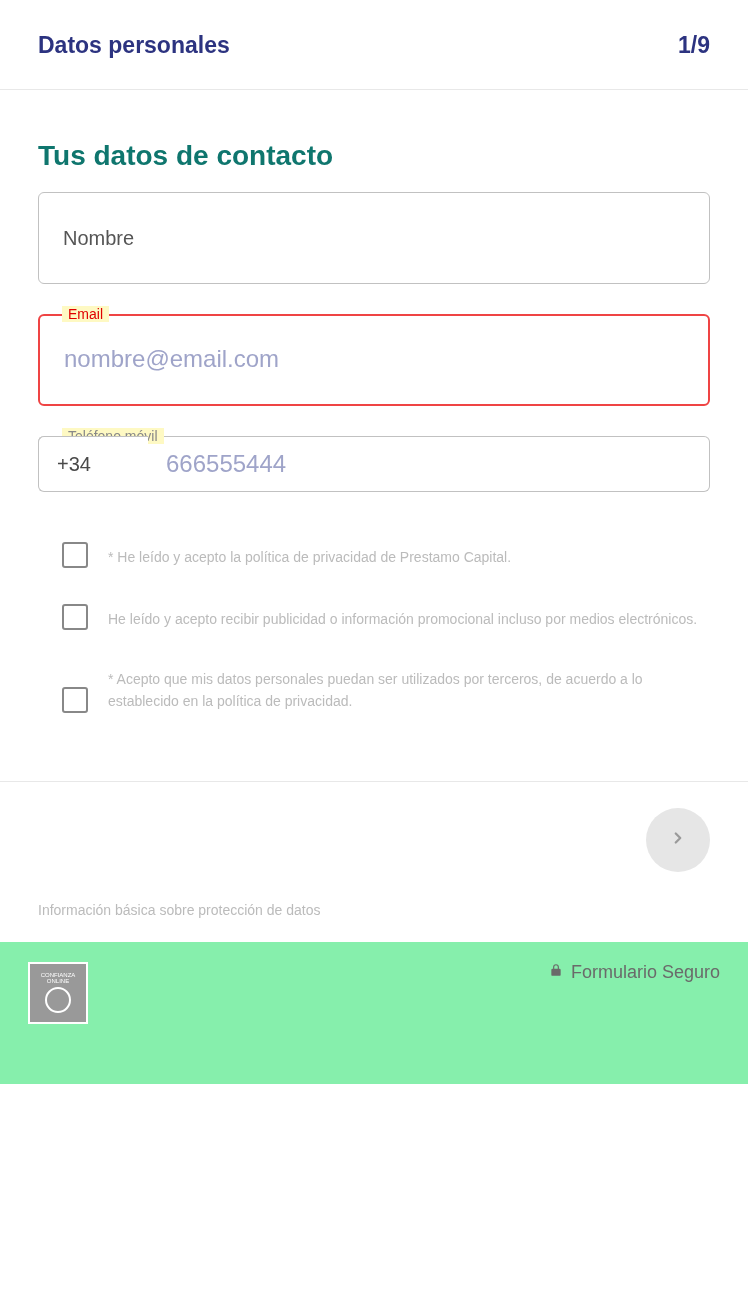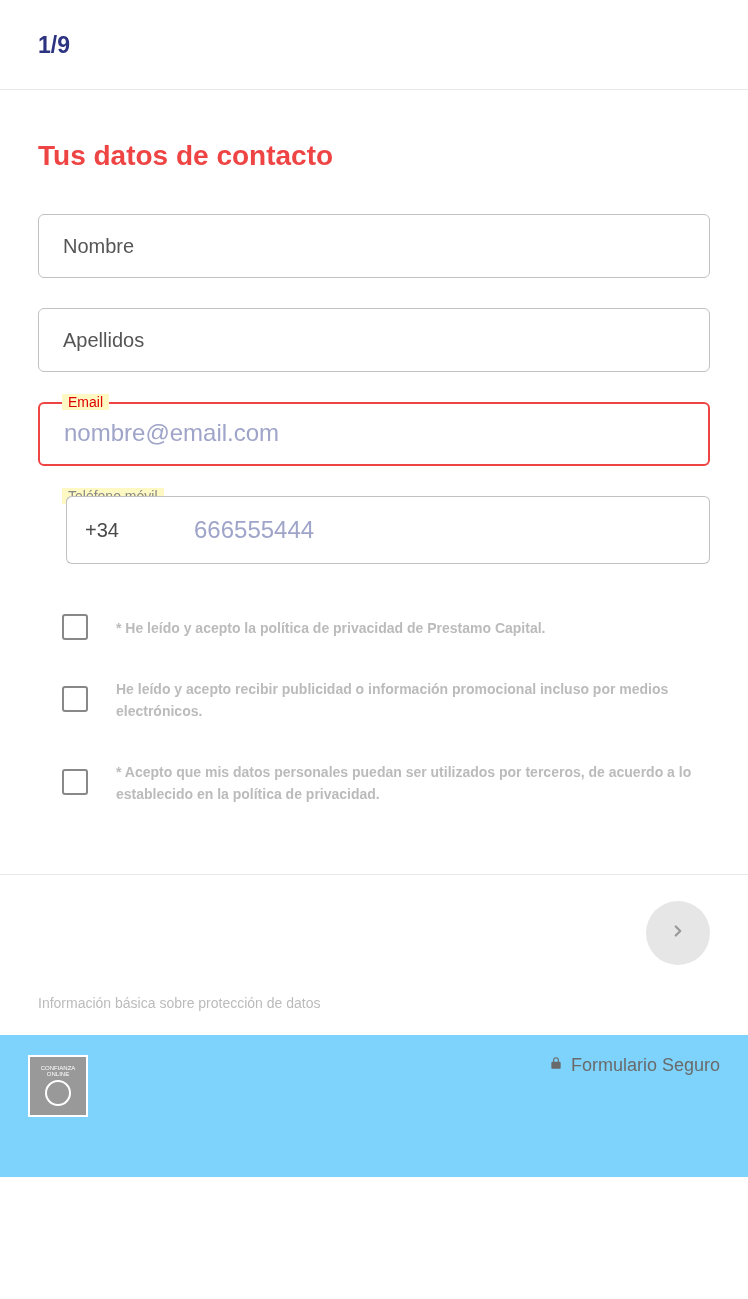--- a/index.html
+++ b/index.html
@@ -27,32 +27,32 @@
     }
     .header-step {
       color: #2c3380;
       font-size: 23px;
       font-weight: 700;
     }
     .content {
       padding: 50px 38px 32px 38px;
     }
     .section-title {
-      color: #ef4444;
+      color: #0f766e;
       font-size: 28px;
       font-weight: 700;
-      margin-bottom: 42px;
+      margin-bottom: 20px;
     }
     .field-wrapper {
       position: relative;
       margin-bottom: 30px;
     }
     .input {
       width: 100%;
-      height: 64px;
+      height: 92px;
       border: 1px solid #c1c1c1;
       border-radius: 6px;
       padding: 0 24px;
       font-size: 20px;
       color: #494949;
       background: #fff;
       outline: none;
     }
     .input::placeholder {
       color: #555;
@@ -81,60 +81,58 @@
       border: 1px solid #c1c1c1;
       border-right: none;
       border-radius: 6px 0 0 6px;
       display: flex;
       align-items: center;
       padding: 0 18px;
       font-size: 20px;
       color: #494949;
       background: #fff;
       position: relative;
-      margin-left: 28px;
     }
     .phone-prefix::before{
       content:"";
       position:absolute;
       left:-1px;
       top:-1px;
       width:6px;
       height:26px;
       border-top:1px solid #c1c1c1;
       border-left:1px solid #c1c1c1;
       border-top-left-radius:6px;
       background:#fff;
     }
     .phone-input {
       flex: 1;
-      height: 68px;
+      height: 56px;
       border: 1px solid #c1c1c1;
       border-left: none;
       border-radius: 0 6px 6px 0;
       padding: 0 18px;
       font-size: 24px;
       color: #9fa4c9;
       background: #fff;
       outline: none;
     }
     .phone-input::placeholder {
       color: #9fa4c9;
     }
     .email-input::placeholder {
       color: #9fa4c9;
       font-size: 24px;
     }
     .checkbox-row {
       display: flex;
-      align-items: center;
-      gap: 28px;
+      align-items: flex-end;
+      gap: 20px;
       margin-bottom: 36px;
       padding-left: 24px;
-      font-weight: bold;
     }
     .checkbox {
       width: 26px;
       height: 26px;
       min-width: 26px;
       border: 2px solid #888;
       border-radius: 3px;
       background: #fff;
       cursor: pointer;
       margin-top: 0;
@@ -168,21 +166,21 @@
     .next-btn svg {
       width: 18px;
       height: 18px;
     }
     .legal-line {
       padding: 10px 20px 24px 38px;
       font-size: 14px;
       color: #bbb;
     }
     .footer {
-      background: #7dd3fc;
+      background: #86efac;
       padding: 20px 28px 60px 28px;
       display: flex;
       justify-content: space-between;
       align-items: flex-start;
     }
     .footer-badge {
       width: 60px;
       height: 62px;
       background: #999;
       border: 2px solid #fff;
@@ -209,33 +207,31 @@
       align-items: center;
       gap: 8px;
       color: #6a6a6a;
       font-size: 18px;
     }
   </style>
 </head>
 <body>
 
 <div class="header">
+  <div class="header-title">Datos personales</div>
   <div class="header-step">1/9</div>
 </div>
 
 <div class="content">
   <h2 class="section-title">Tus datos de contacto</h2>
 
   <div class="field-wrapper">
     <input type="text" class="input" placeholder="Nombre" style="">
   </div>
 
-  <div class="field-wrapper">
-    <input type="text" class="input" placeholder="Apellidos" style="">
-  </div>
 
   <div class="field-wrapper field-error">
     <span class="floating-label floating-label-error">Email</span>
     <input type="email" class="input email-input" placeholder="nombre@email.com" style="">
   </div>
 
   <div class="field-wrapper">
     <span class="floating-label">Teléfono móvil</span>
     <div class="phone-row">
       <div class="phone-prefix">+34</div>

